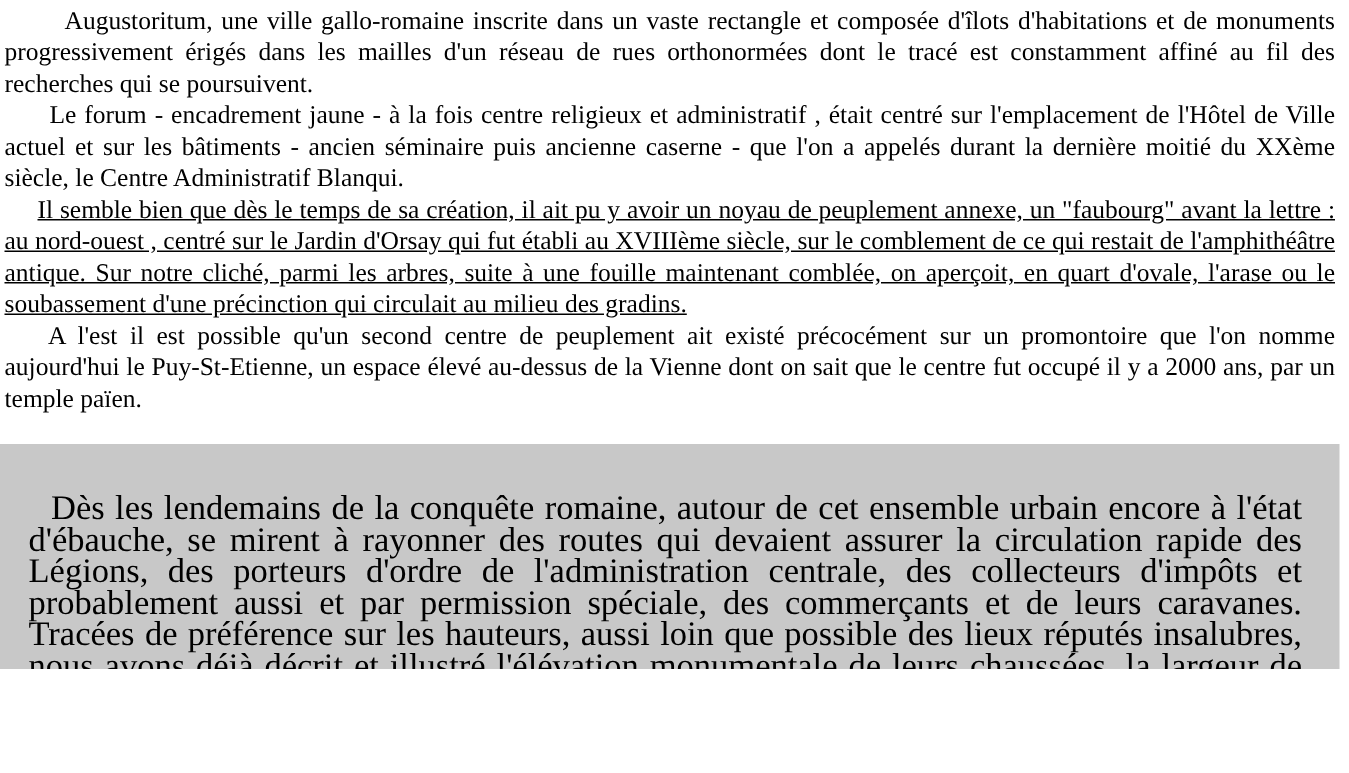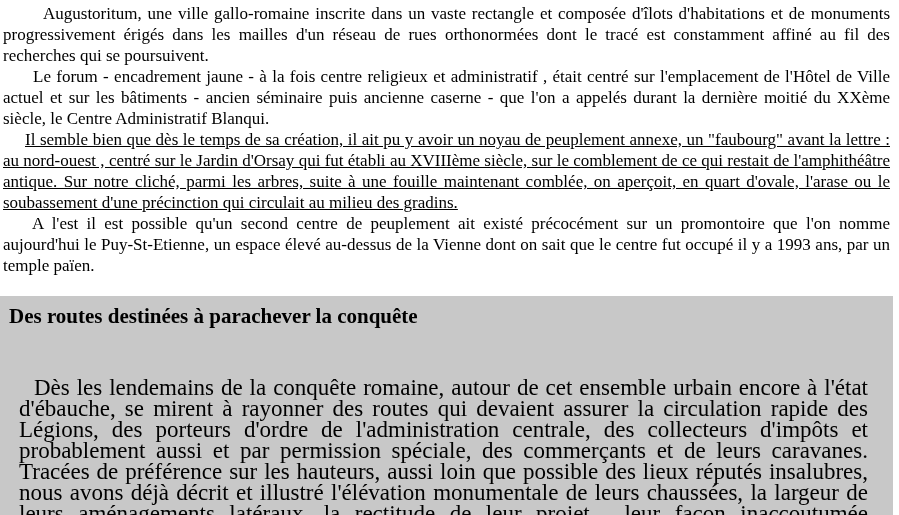--- a/index.html
+++ b/index.html
@@ -3,21 +3,21 @@
 <meta charset="utf-8">
 <style>
   html, body {
     margin: 0;
     padding: 0;
     background: #ffffff;
   }
   .page {
     position: relative;
     width: 899px;
-    height: 515px;
+    height: 446px;
     overflow: hidden;
     background: #ffffff;
     color: #000000;
     font-family: "Liberation Serif", "DejaVu Serif", serif;
   }
   .intro {
     padding: 3px 9px 0 3px;
     font-size: 17px;
     line-height: 21px;
     text-align: justify;
@@ -55,21 +55,20 @@
 </style>
 </head>
 <body>
 
 <div class="page">
 
   <div class="intro">
     <p class="ind-40">Augustoritum, une ville gallo-romaine inscrite dans un vaste rectangle et composée d'îlots d'habitations et de monuments progressivement érigés dans les mailles d'un réseau de rues orthonormées dont le  tracé  est constamment affiné au fil  des recherches qui se poursuivent.</p>
     <p class="ind-30">Le forum - encadrement jaune -  à la fois centre religieux et administratif , était centré sur l'emplacement de l'Hôtel de Ville actuel et sur les bâtiments - ancien séminaire puis ancienne caserne -  que l'on a appelés durant la dernière moitié du XXème siècle, le Centre Administratif  Blanqui.</p>
     <p class="ind-22">Il semble bien que dès le temps de  sa création, il ait pu y avoir un noyau de peuplement annexe, un "faubourg" avant la lettre : au nord-ouest , centré  sur le Jardin d'Orsay qui fut établi au XVIIIème siècle, sur le comblement de ce qui restait de l'amphithéâtre antique.  Sur notre cliché, parmi les arbres, suite à une fouille maintenant comblée, on aperçoit, en quart d'ovale, l'arase ou le soubassement d'une précinction qui circulait au milieu des gradins.</p>
-    <p class="ind-29">A l'est il est possible qu'un second centre de peuplement ait existé précocément sur un promontoire que l'on nomme aujourd'hui le Puy-St-Etienne,  un espace élevé au-dessus de la Vienne   dont on sait que le centre fut occupé il y a 1993 ans, par un temple païen.</p>
+    <p class="ind-29">A l'est il est possible qu'un second centre de peuplement ait existé précocément sur un promontoire que l'on nomme aujourd'hui le Puy-St-Etienne,  un espace élevé au-dessus de la Vienne   dont on sait que le centre fut occupé il y a 2000 ans, par un temple païen.</p>
   </div>
 
   <div class="section-block">
-    <h2 class="section-heading">Des routes destinées à parachever la conquête</h2>
     <p class="section-paragraph">Dès les lendemains de la conquête romaine, autour de cet ensemble urbain encore à l'état d'ébauche, se mirent à rayonner des routes qui devaient  assurer la circulation rapide des Légions, des porteurs d'ordre de l'administration centrale, des collecteurs d'impôts et probablement aussi et par permission spéciale, des commerçants et de leurs caravanes. Tracées de préférence sur les hauteurs, aussi loin que possible des lieux réputés insalubres, nous avons déjà décrit et illustré l'élévation monumentale de leurs  chaussées, la largeur de leurs aménagements latéraux, la rectitude de leur projet , leur façon inaccoutumée d'affronter et de vaincre le relief . . . dans une démarche où la volonté d'impressionner l'indigène n'était sans doute pas exclue.</p>
   </div>
 
 </div>
 
 </body></html>

